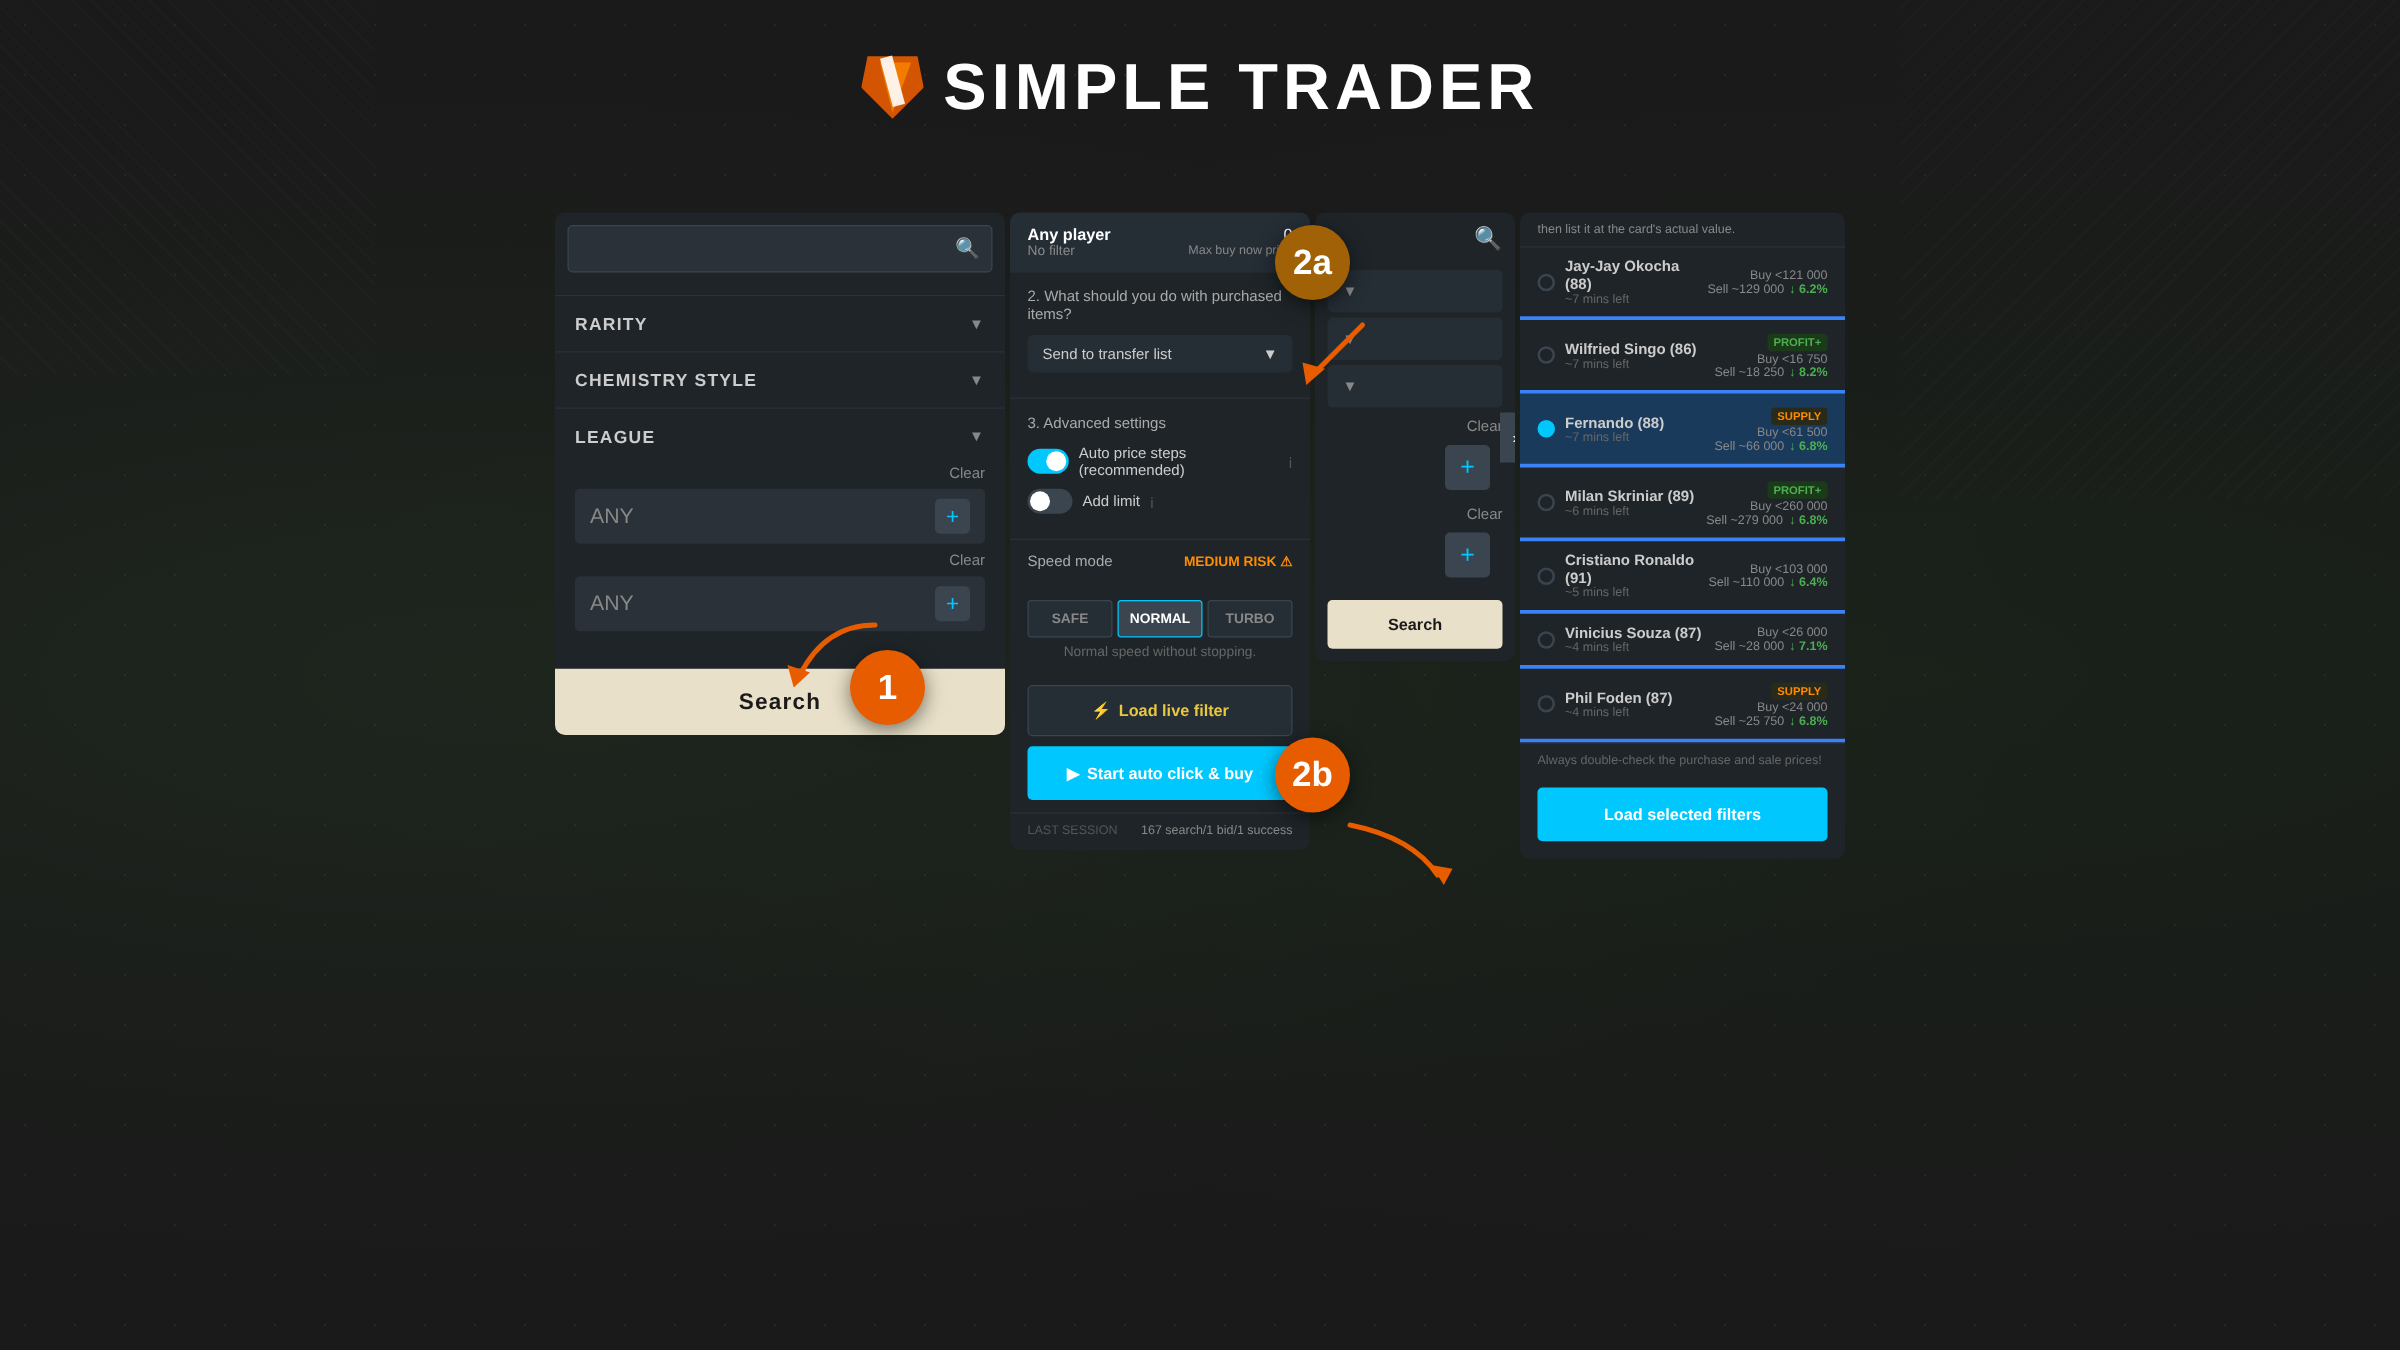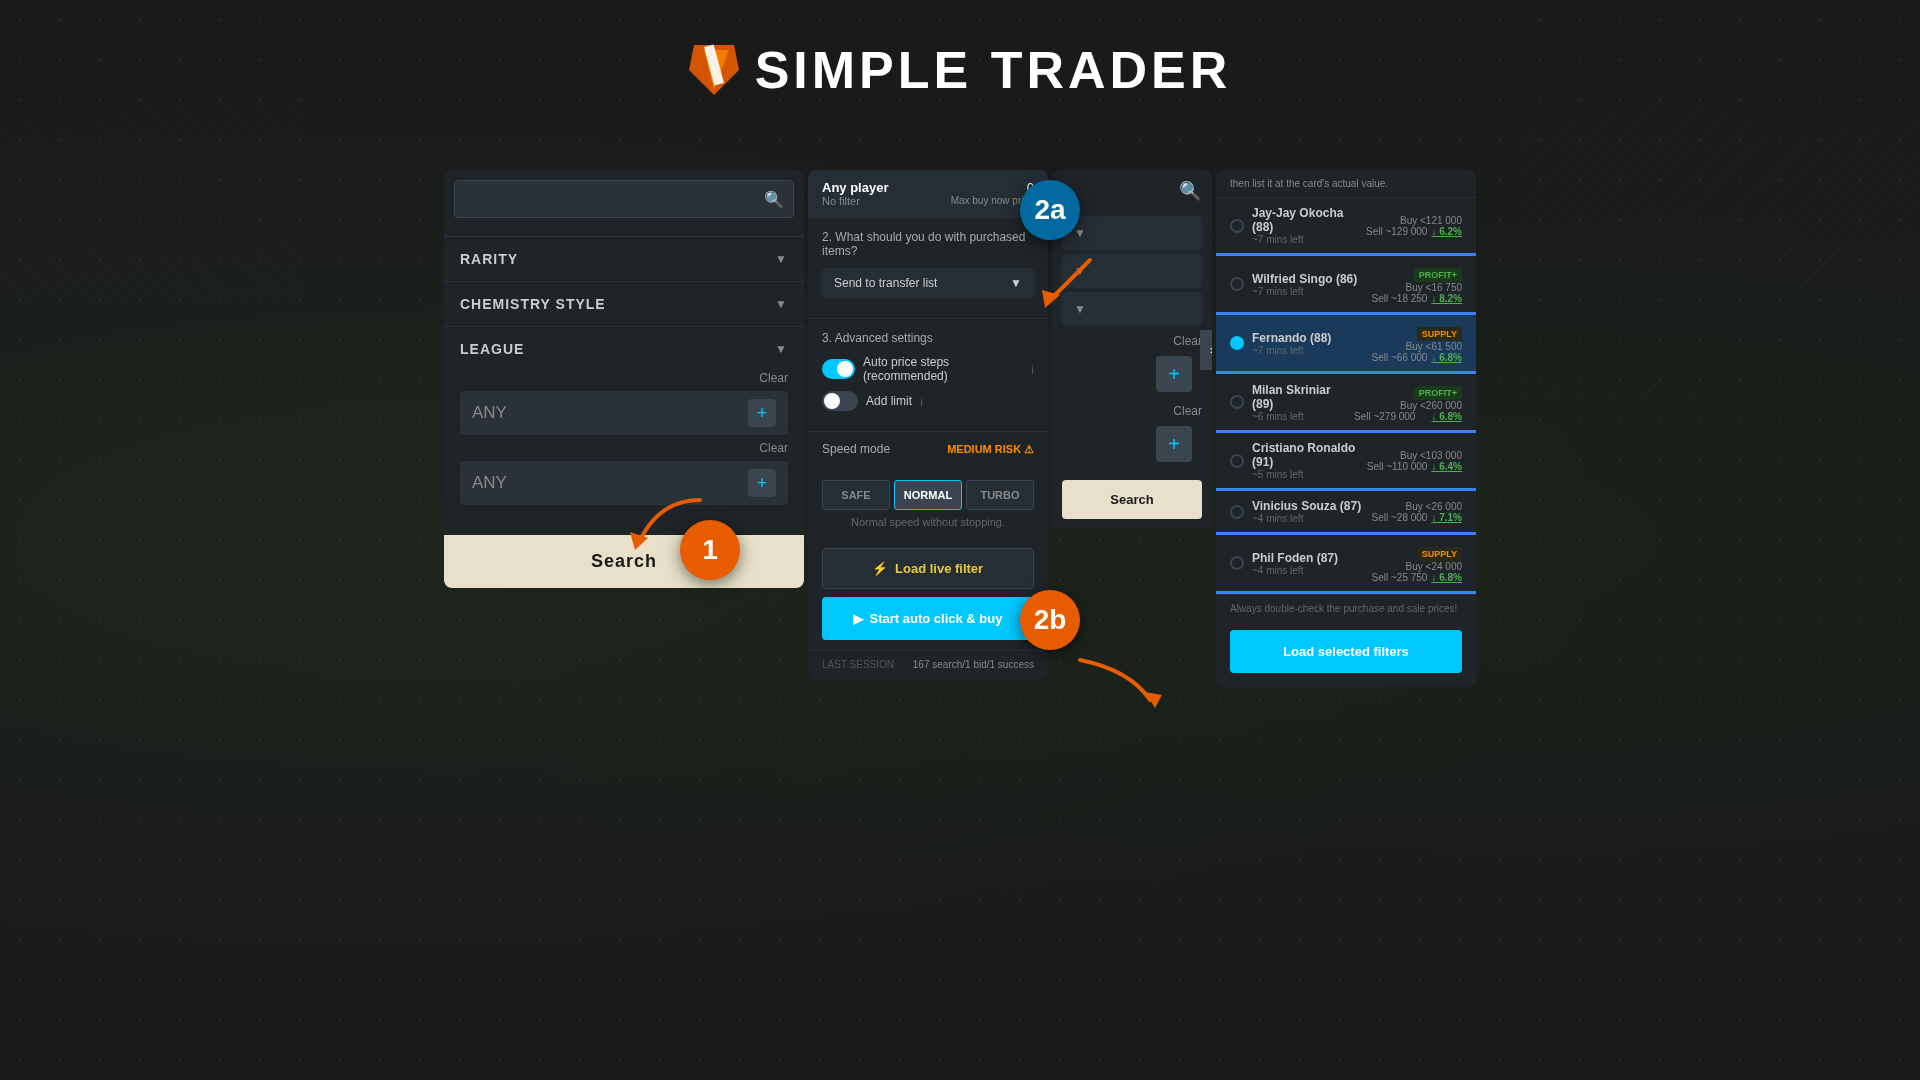--- a/index.html
+++ b/index.html
@@ -518,21 +518,21 @@
       padding: 2px 5px;
       border-radius: 3px;
       font-weight: 700;
     }
     .badge-profit { background: #1a3a1a; color: #4caf50; margin-top: 36px; }
     .badge-supply { background: #2a2a1a; color: #ff8c00; }
     .profit-pct {
       font-size: 10px;
       font-weight: 700;
     }
-    .profit-up { color: #4caf50; text-decoration: underline; }
+    .profit-up { color: #4caf50; }
     .players-note {
       padding: 8px 14px;
       color: #666;
       font-size: 10px;
       border-top: 1px solid #2a3138;
     }
     .load-selected-btn {
       margin: 8px 14px 14px;
       width: calc(100% - 28px);
       background: #00c8ff;
@@ -553,21 +553,21 @@
       display: flex;
       align-items: center;
       justify-content: center;
       font-size: 28px;
       font-weight: 900;
       color: #fff;
       z-index: 20;
       box-shadow: 0 4px 15px rgba(0,0,0,0.5);
     }
     .circle-1 { background: #e85c00; top: 520px; left: 680px; }
-    .circle-2a { background: #0369a1; top: 180px; left: 1020px; }
+    .circle-2a { background: #a16207; top: 180px; left: 1020px; }
     .circle-2b { background: #e85c00; top: 590px; left: 1020px; }
 
     
     .arrow-svg {
       position: absolute;
       z-index: 19;
       pointer-events: none;
     }
   </style>
 </head>
@@ -763,21 +763,21 @@
               <span class="price-sell">Sell ~66 000</span>
               <span class="profit-pct profit-up">↓ 6.8%</span>
             </div></div>
         </div>
         <div class="player-row">
           <div class="player-radio"></div>
           <div class="player-info">
             <div class="player-row-name">Milan Skriniar (89)</div>
             <div class="player-row-time">~6 mins left</div>
           </div>
-          <div class="player-row-prices"><span class="badge badge-profit">PROFIT+</span><br><div class="price-buy">Buy &lt;260 000</div><div style="display: flex; align-items: center; gap: 16px;">
+          <div class="player-row-prices"><span class="badge badge-profit">PROFIT+</span><br><div class="price-buy">Buy &lt;260 000</div><div style="display: flex; align-items: center; gap: 5px;">
               <span class="price-sell">Sell ~279 000</span>
               <span class="profit-pct profit-up">↓ 6.8%</span>
             </div></div>
         </div>
         <div class="player-row">
           <div class="player-radio"></div>
           <div class="player-info">
             <div class="player-row-name">Cristiano Ronaldo (91)</div>
             <div class="player-row-time">~5 mins left</div>
           </div>

